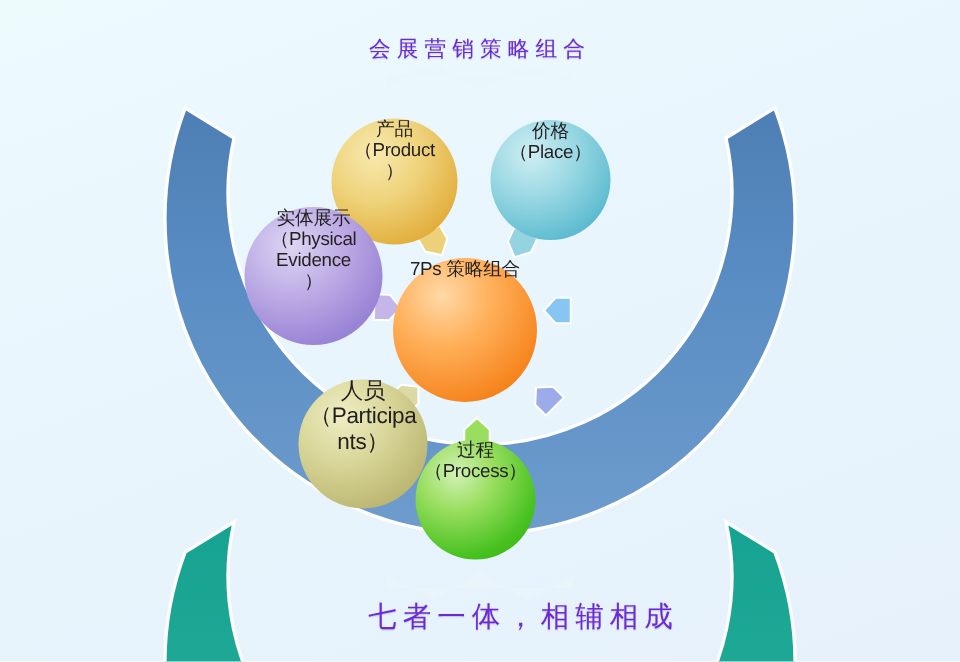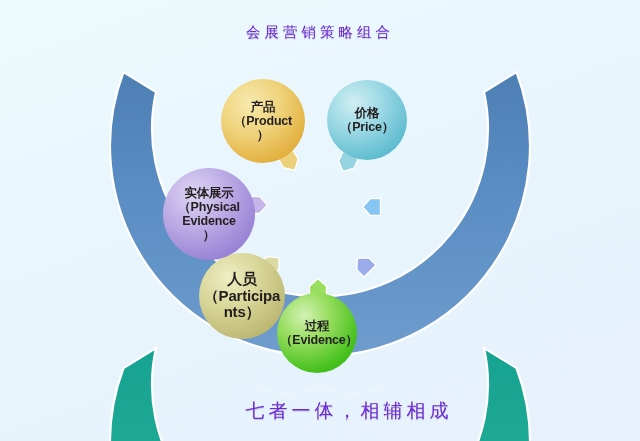--- a/index.html
+++ b/index.html
@@ -6,42 +6,42 @@
   body{
     width:640px;height:441px;overflow:hidden;
     font-family:"Liberation Sans","DejaVu Sans",sans-serif;
     background:linear-gradient(160deg,#edfbfd 0%,#e9f6fd 35%,#e6f1fb 100%);
   }
   #stage{position:relative;width:640px;height:441px;}
   #stage svg.layer{position:absolute;left:0;top:0;width:640px;height:441px;}
 
   .bubble{
     position:absolute;border-radius:50%;
-    display:flex;align-items:center;justify-content:center;
+    display:flex;justify-content:center;
     text-align:center;line-height:1.12;
-    font-weight:bold;color:#231f20;
+    font-weight:normal;color:#231f20;
     box-sizing:border-box;
     letter-spacing:-0.2px;
   }
   .bubble .txt{width:100%;padding:0 3px;box-sizing:border-box;white-space:pre-line;}
 
   
   #b-product{left:221px;top:79px;width:84px;height:84px;font-size:12.5px;
     background:radial-gradient(circle at 34% 28%,#f7e9ae 0%,#efd37c 38%,#e2ae3c 78%,#caa032 100%);}
   #b-price{left:327px;top:80px;width:80px;height:80px;font-size:12.5px;
     background:radial-gradient(circle at 34% 28%,#cfeef3 0%,#9cd9e4 36%,#5fbcd0 76%,#4ba7bd 100%);}
   #b-place{left:388px;top:163px;width:78px;height:78px;font-size:12.5px;
     background:radial-gradient(circle at 34% 28%,#bfe4ff 0%,#6fc0f8 34%,#2e9ded 74%,#1c8adc 100%);}
   #b-promotion{left:348px;top:256px;width:82px;height:82px;font-size:12.5px;
     background:radial-gradient(circle at 34% 28%,#ccd7f6 0%,#9aadec 34%,#6b85e0 74%,#5a74d4 100%);}
   #b-process{left:277px;top:293px;width:80px;height:80px;font-size:12.5px;
     background:radial-gradient(circle at 34% 28%,#d2f2b6 0%,#9ade60 32%,#46c11e 72%,#34ad13 100%);}
   #b-participants{left:199px;top:253px;width:86px;height:86px;font-size:15px;
     background:radial-gradient(circle at 34% 28%,#eeeec4 0%,#d9d79a 36%,#bdb873 76%,#a9a463 100%);}
-  #b-physical{left:163px;top:168px;width:92px;height:92px;font-size:12.5px;
+  #b-physical{left:163px;top:138px;width:92px;height:92px;font-size:12.5px;
     background:radial-gradient(circle at 34% 28%,#ded6f3 0%,#c0b0e7 34%,#9b85d6 74%,#8a73c9 100%);}
   #b-center{left:262px;top:172px;width:96px;height:96px;font-size:12.5px;
     background:radial-gradient(circle at 34% 26%,#ffd9a8 0%,#ffb15c 34%,#f6851e 76%,#ef7a13 100%);}
 
   .arc-label{
     position:absolute;color:#6d28d9;font-weight:normal;
     letter-spacing:4px;text-align:center;width:100%;
     text-shadow:0 1px 1px rgba(0,0,0,.18);
   }
   #title-label{top:23px;left:0;font-size:14.5px;}
@@ -114,40 +114,43 @@
   </svg>
 
   <div class="bubble" id="b-product">
     <span class="txt">产品
 （Product
 ）</span>
   </div>
 
   <div class="bubble" id="b-price">
     <span class="txt">价格
-（Price）</span>
+（Place）</span>
   </div>
 
 
 
   <div class="bubble" id="b-process">
     <span class="txt">过程
-（Evidence）</span>
+（Process）</span>
   </div>
 
   <div class="bubble" id="b-participants">
     <span class="txt">人员
 （Participa
 nts）</span>
   </div>
 
   <div class="bubble" id="b-physical">
     <span class="txt">实体展示
 （Physical
 Evidence
 ）</span>
   </div>
 
+  <div class="bubble" id="b-center">
+    <span class="txt">7Ps 策略组合</span>
+  </div>
 
   <div class="arc-label" id="title-label">会展营销策略组合</div>
   <div class="arc-label" id="bottom-label">七者一体，相辅相成</div>
 
 </div>
 
 </body></html>

